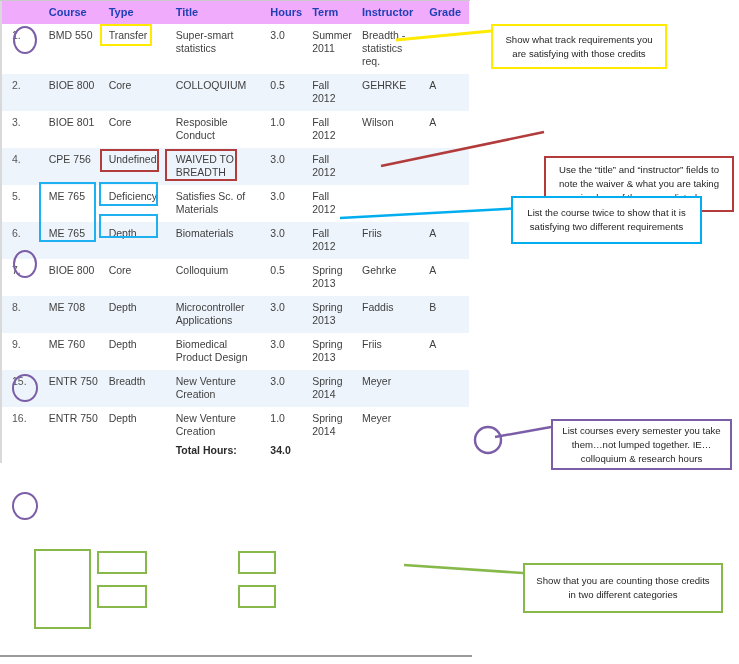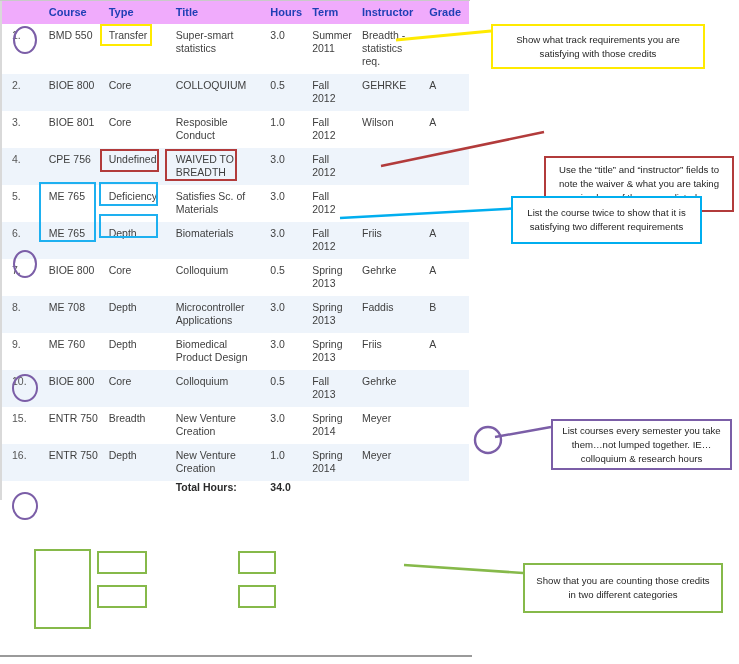--- a/index.html
+++ b/index.html
@@ -97,21 +97,21 @@
     justify-content: center;
     text-align: center;
     font-family: "Liberation Sans", sans-serif;
     font-size: 9.6px;
     line-height: 14px;
     color: #262626;
     padding: 5px 8px;
   }
   .callout span { display: block; }
 
-  #callout-yellow { left: 491px; top: 24px;  width: 214px; height: 45px;  border: 2.5px solid #ffea00; }
+  #callout-yellow { left: 491px; top: 24px;  width: 176px; height: 45px;  border: 2.5px solid #ffea00; }
   #callout-red    { left: 544px; top: 115px; width: 190px; height: 56px;  border: 2.5px solid #b23b3b; margin-top: 41px; }
   #callout-blue   { left: 511px; top: 196px; width: 191px; height: 48px;  border: 2.5px solid #00aeef; }
   #callout-purple { left: 551px; top: 419px; width: 181px; height: 51px;  border: 2px   solid #7b5ea7; }
   #callout-green  { left: 523px; top: 563px; width: 200px; height: 50px;  border: 2.5px solid #86b94a; }
 
   
   .hl {
     position: absolute;
     box-sizing: border-box;
     background: transparent;
@@ -233,30 +233,20 @@
         <td class="c-num">9.</td>
         <td class="c-course">ME 760</td>
         <td class="c-type">Depth</td>
         <td class="c-title">Biomedical Product Design</td>
         <td class="c-hours">3.0</td>
         <td class="c-term">Spring 2013</td>
         <td class="c-instr">Friis</td>
         <td class="c-grade">A</td>
       </tr>
       <tr>
-        <td class="c-num">10.</td>
-        <td class="c-course">BIOE 800</td>
-        <td class="c-type">Core</td>
-        <td class="c-title">Colloquium</td>
-        <td class="c-hours">0.5</td>
-        <td class="c-term">Fall 2013</td>
-        <td class="c-instr">Gehrke</td>
-        <td class="c-grade"></td>
-      </tr>
-      <tr>
         <td class="c-num">15.</td>
         <td class="c-course">ENTR 750</td>
         <td class="c-type">Breadth</td>
         <td class="c-title">New Venture Creation</td>
         <td class="c-hours">3.0</td>
         <td class="c-term">Spring 2014</td>
         <td class="c-instr">Meyer</td>
         <td class="c-grade"></td>
       </tr>
       <tr>

